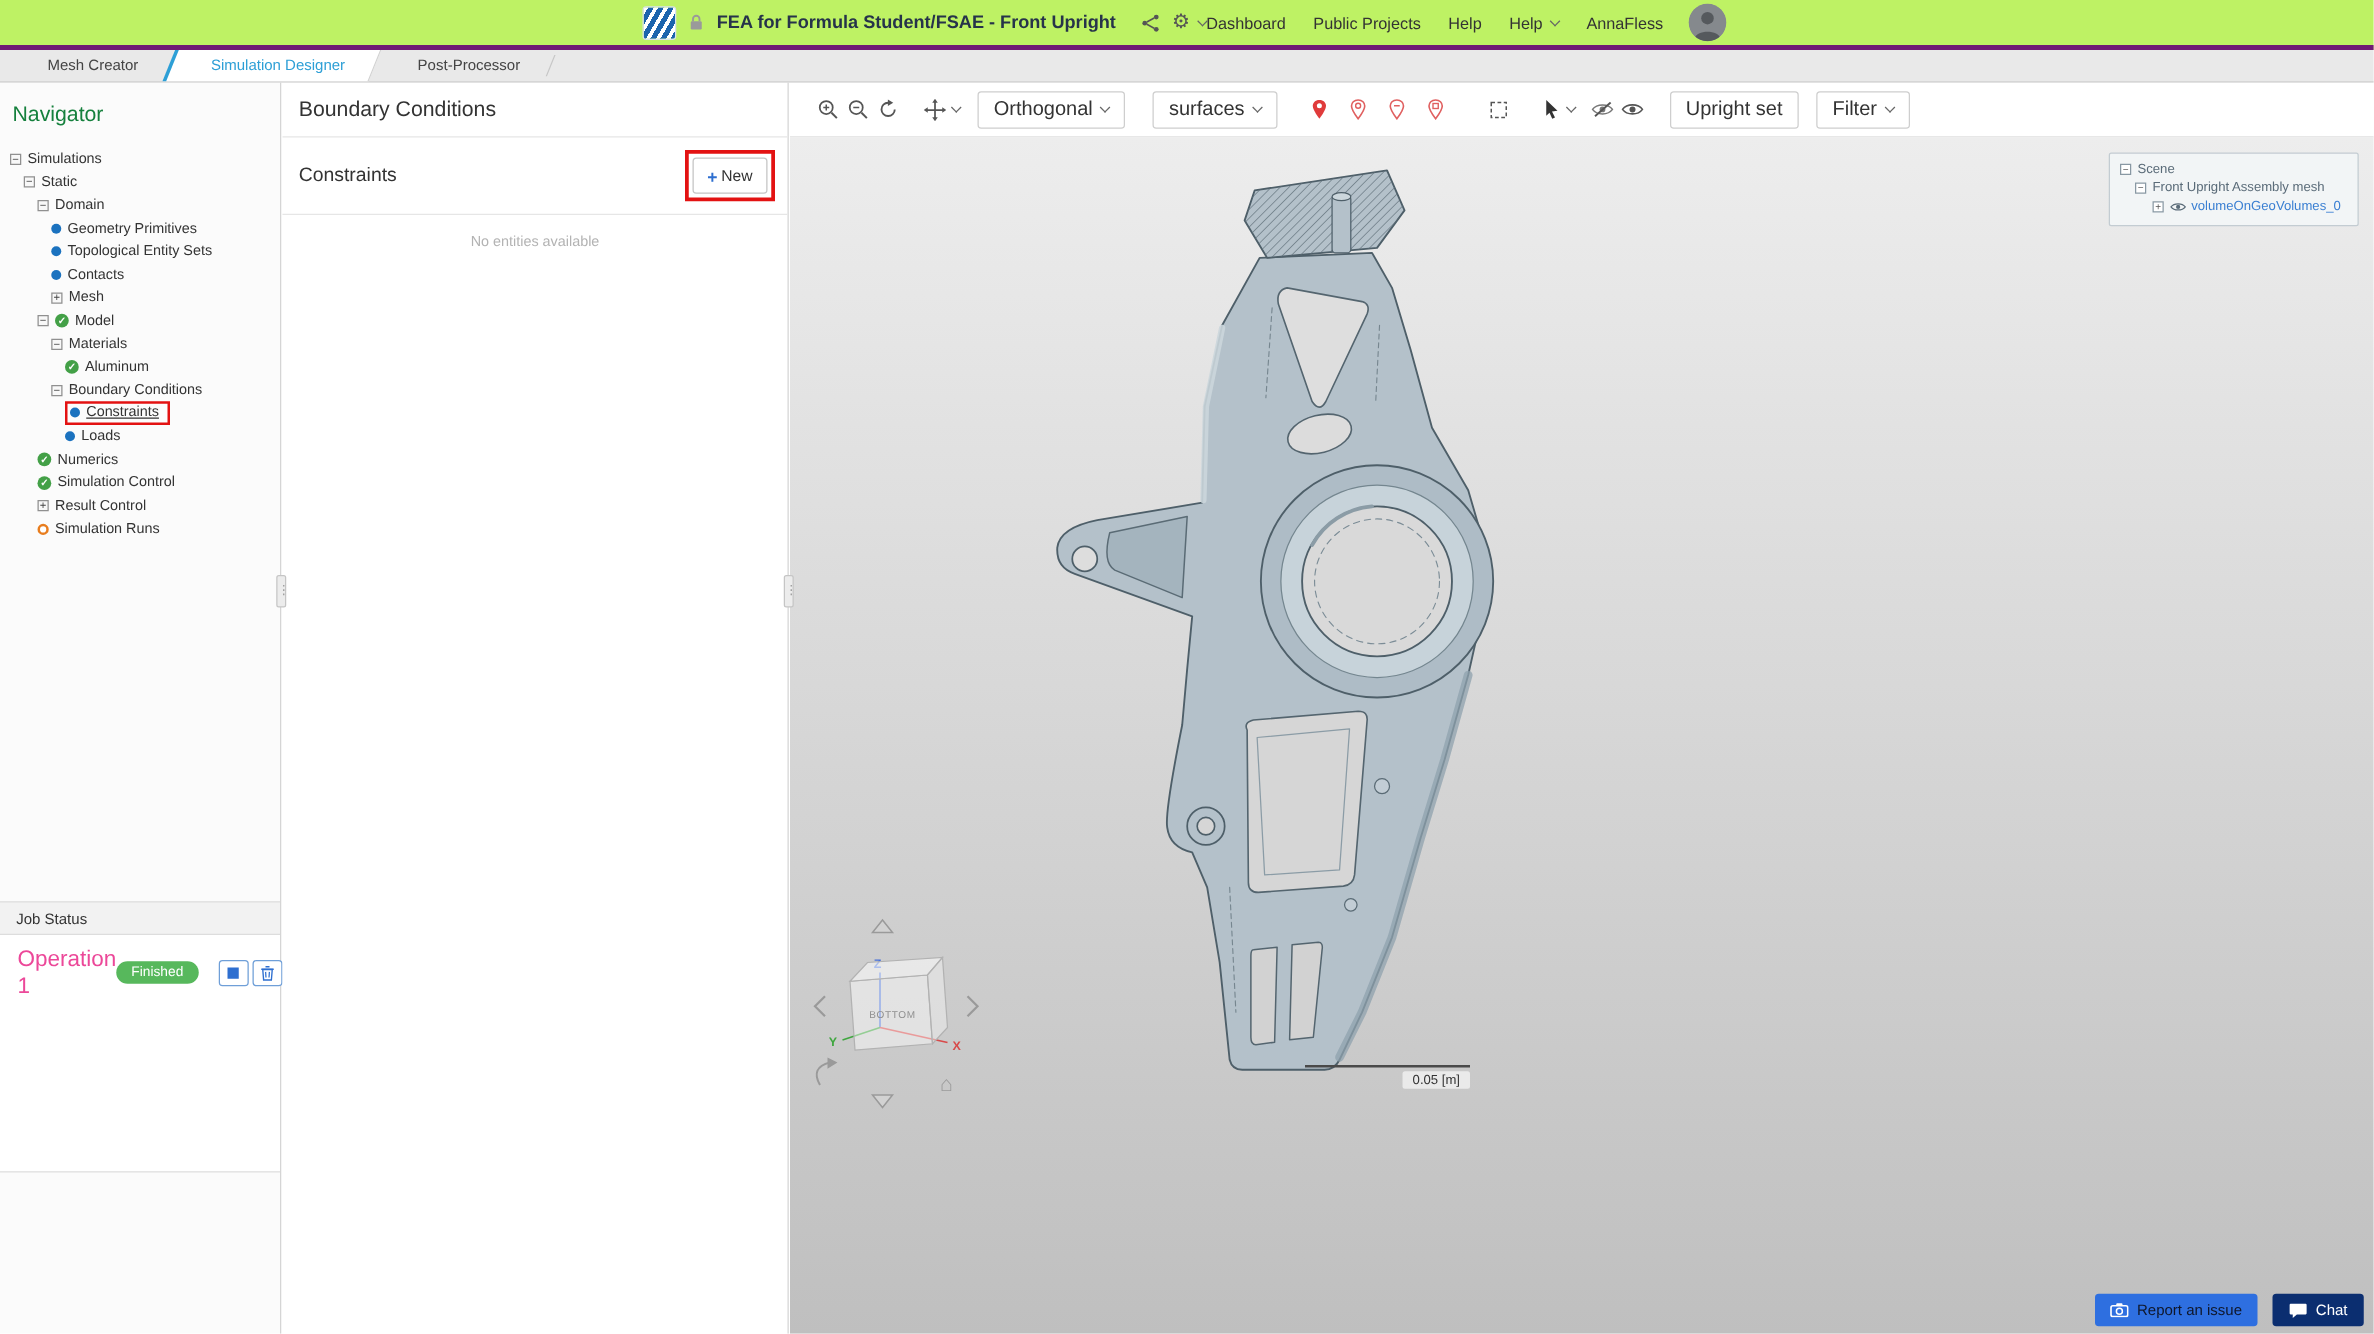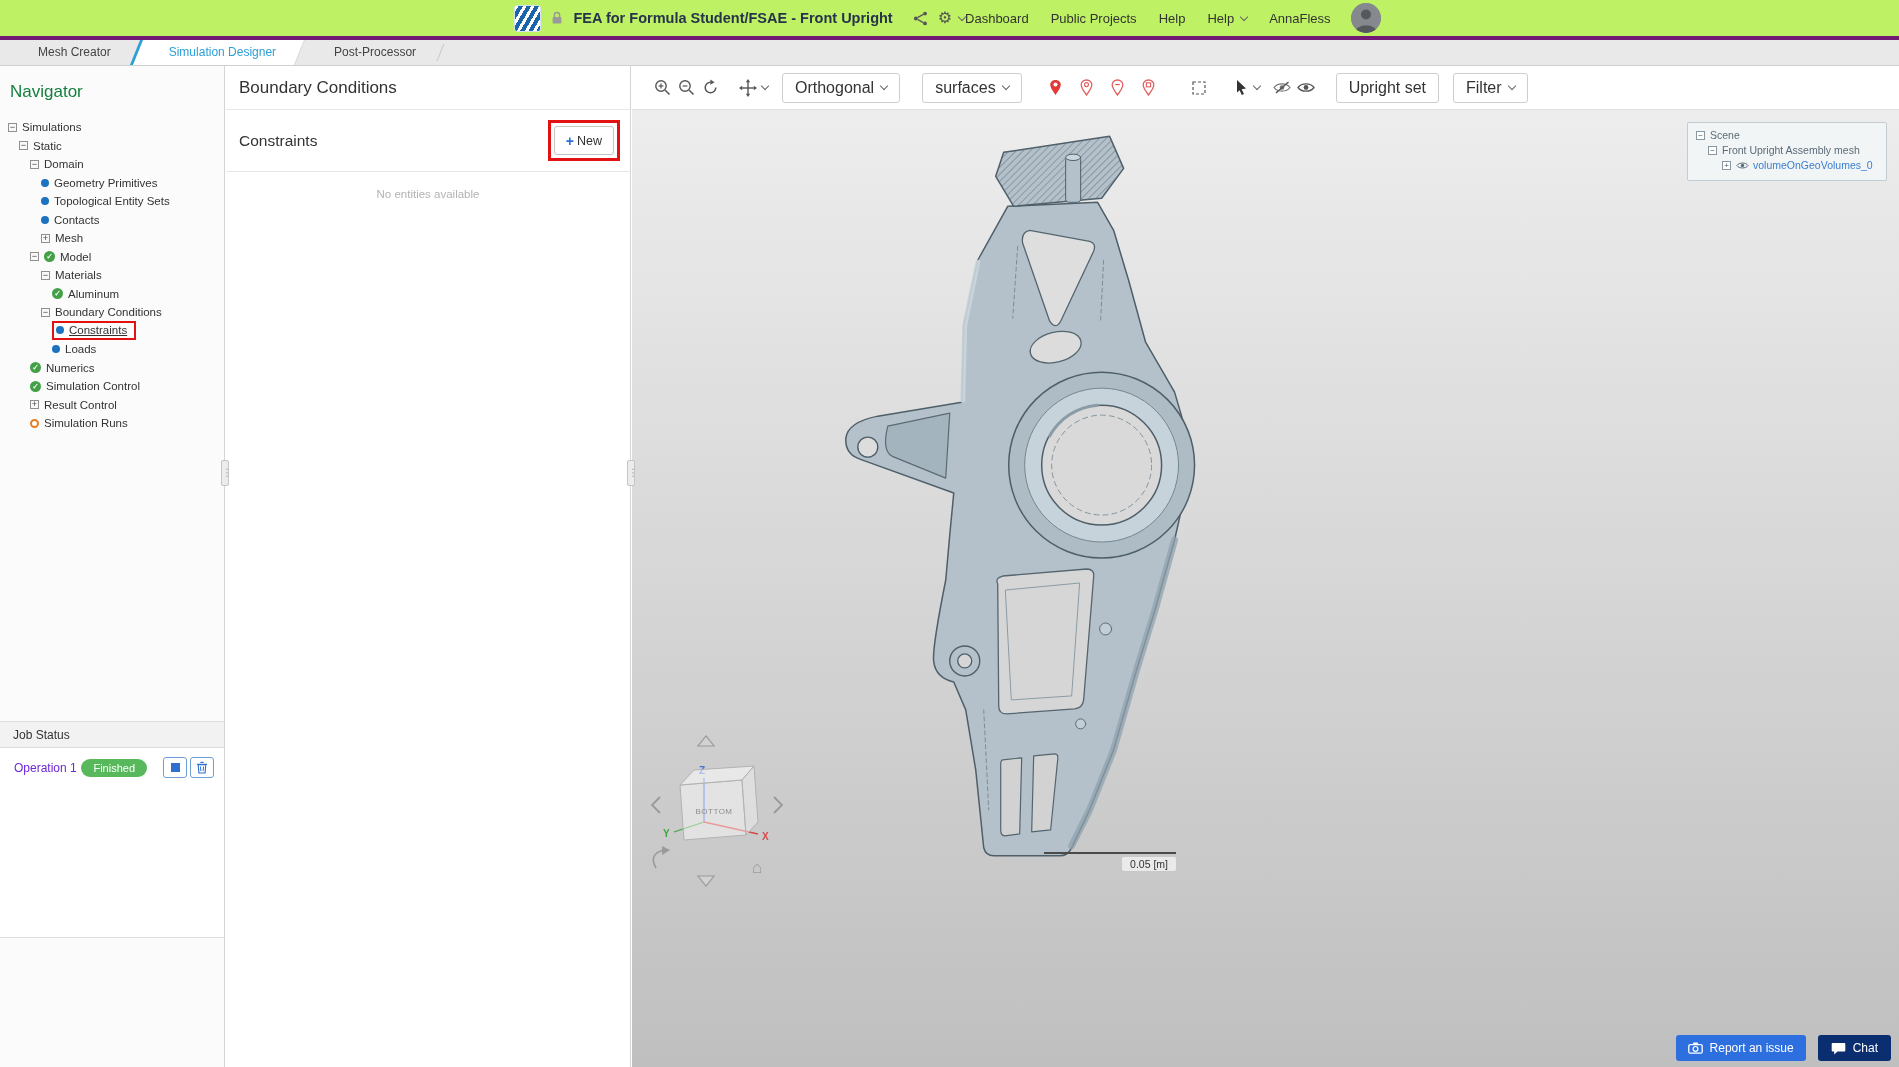--- a/index.html
+++ b/index.html
@@ -40,21 +40,21 @@
   .ticon { flex:none; }
   .ticon.dot { width:8px; height:8px; border-radius:50%; background:#1b72bf; display:inline-block; margin-right:5px; }
   .ticon.check { width:11px; height:11px; border-radius:50%; background:#43a047; color:#fff; font-size:8px; line-height:11px; text-align:center; display:inline-block; margin-right:5px; font-weight:bold; }
   .ticon.ring { width:9px; height:9px; border-radius:50%; border:2px solid #e87d1e; background:#fff; display:inline-block; margin-right:5px; }
 
   
   .job-panel { position:absolute; left:0; right:0; top:655px; }
   .job-header { height:27px; background:#f2f2f2; border-top:1px solid #ddd; border-bottom:1px solid #ddd; font-size:12px; color:#333; line-height:26px; padding-left:13px; }
   .job-body { background:#fff; height:190px; border-bottom:1px solid #ddd; }
   .job-row { display:flex; align-items:center; padding:9px 10px 0 14px; }
-  .job-name { font-size:12px; color:#6d28d9; width:86px; }
+  .job-name { font-size:18px; color:#ec4899; width:86px; }
   .job-pill { background:#57b85c; color:#fff; font-size:11px; border-radius:10px; padding:3px 12px; }
   .job-btns { margin-left:16px; display:flex; gap:3px; }
   .jbtn { width:24px; height:21px; border:1px solid #6f9fd8; background:#fff; border-radius:3px; display:flex; align-items:center; justify-content:center; cursor:pointer; }
   .stopsq { width:9px; height:9px; background:#2e6fd0; display:inline-block; }
 
   
   .grip { position:absolute; width:8px; height:26px; background:#ececec; border:1px solid #c5c5c5; border-radius:2px; color:#9a9a9a; font-size:10px; line-height:24px; text-align:center; z-index:20; cursor:col-resize; }
 
   
   .mid-panel { position:absolute; top:66px; bottom:0; left:226px; width:405px; background:#fff; border-right:1px solid #d5d5d5; }
@@ -87,21 +87,21 @@
   .axlabel { font-size:10px; font-weight:bold; font-family:"Liberation Sans",sans-serif; }
   .cubelabel { font-size:8px; fill:#8f8f8f; letter-spacing:0.5px; font-family:"Liberation Sans",sans-serif; }
 
   
   .scale-widget { position:absolute; left:412px; top:742px; width:132px; text-align:right; z-index:5; }
   .scale-line { border-top:2px solid #4a4a4a; height:0; }
   .scale-label { display:inline-block; margin-top:3px; font-size:10.5px; color:#333; background:rgba(240,240,240,0.85); border-radius:2px; padding:1px 8px; }
 
   
   .br-buttons { position:absolute; bottom:6px; right:8px; display:flex; gap:12px; z-index:6; }
-  .report-btn { display:inline-flex; align-items:center; gap:7px; background:#2e6fe0; color:#ffffff; font-size:12px; border:none; border-radius:3px; height:26px; padding:0 12px; cursor:pointer; font-family:inherit; }
+  .report-btn { display:inline-flex; align-items:center; gap:7px; background:#2e6fe0; color:#0f172a; font-size:12px; border:none; border-radius:3px; height:26px; padding:0 12px; cursor:pointer; font-family:inherit; }
   .chat-btn { display:inline-flex; align-items:center; gap:7px; background:#0b2e70; color:#fff; font-size:12px; border:none; border-radius:3px; height:26px; padding:0 13px; cursor:pointer; font-family:inherit; }
 
   .ml10{margin-left:10px}.ml14{margin-left:14px}.ml18{margin-left:18px}.ml22{margin-left:22px}.ml26{margin-left:26px}
   .pingroup{display:inline-flex;gap:7px;align-items:center;}
 </style>
 </head>
 <body>
 
 <div id="app">
 

